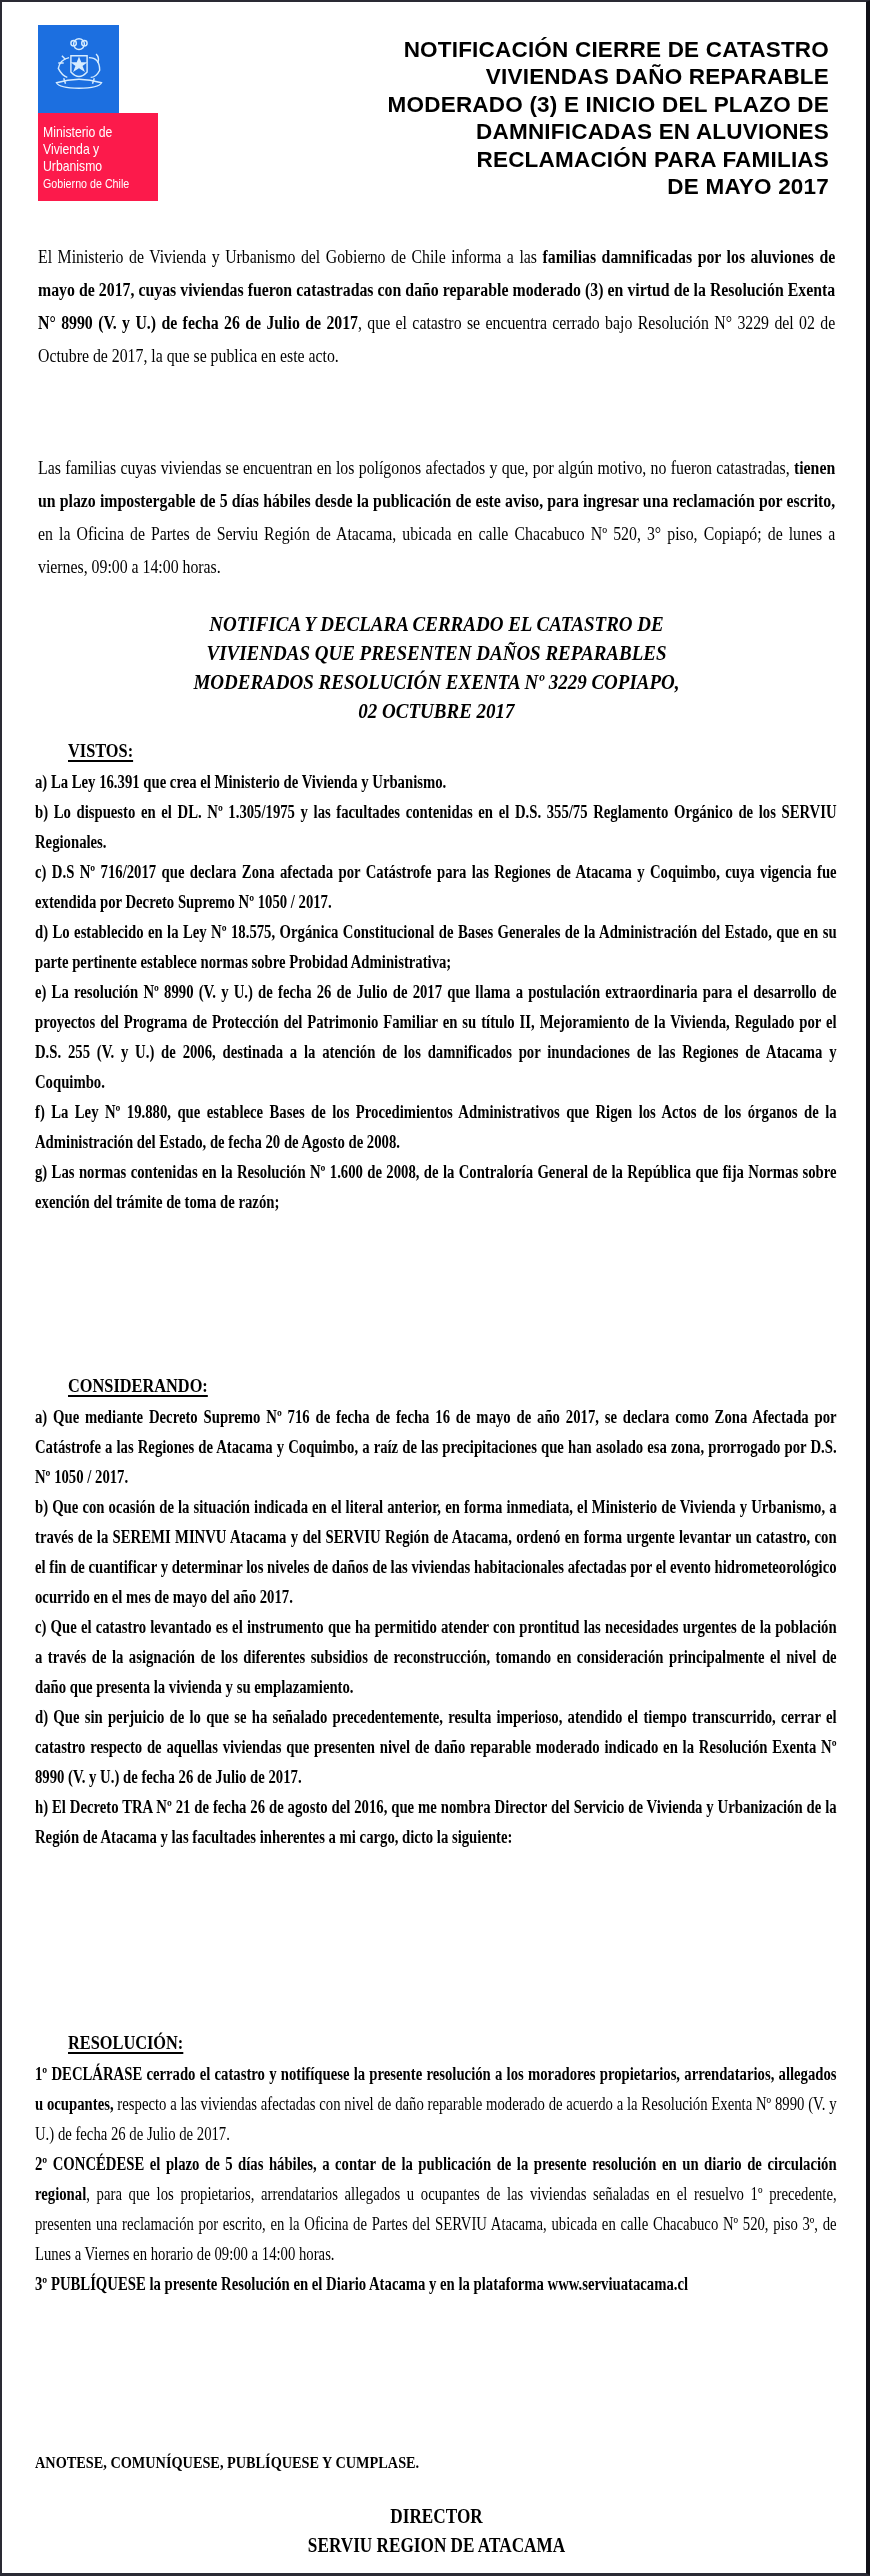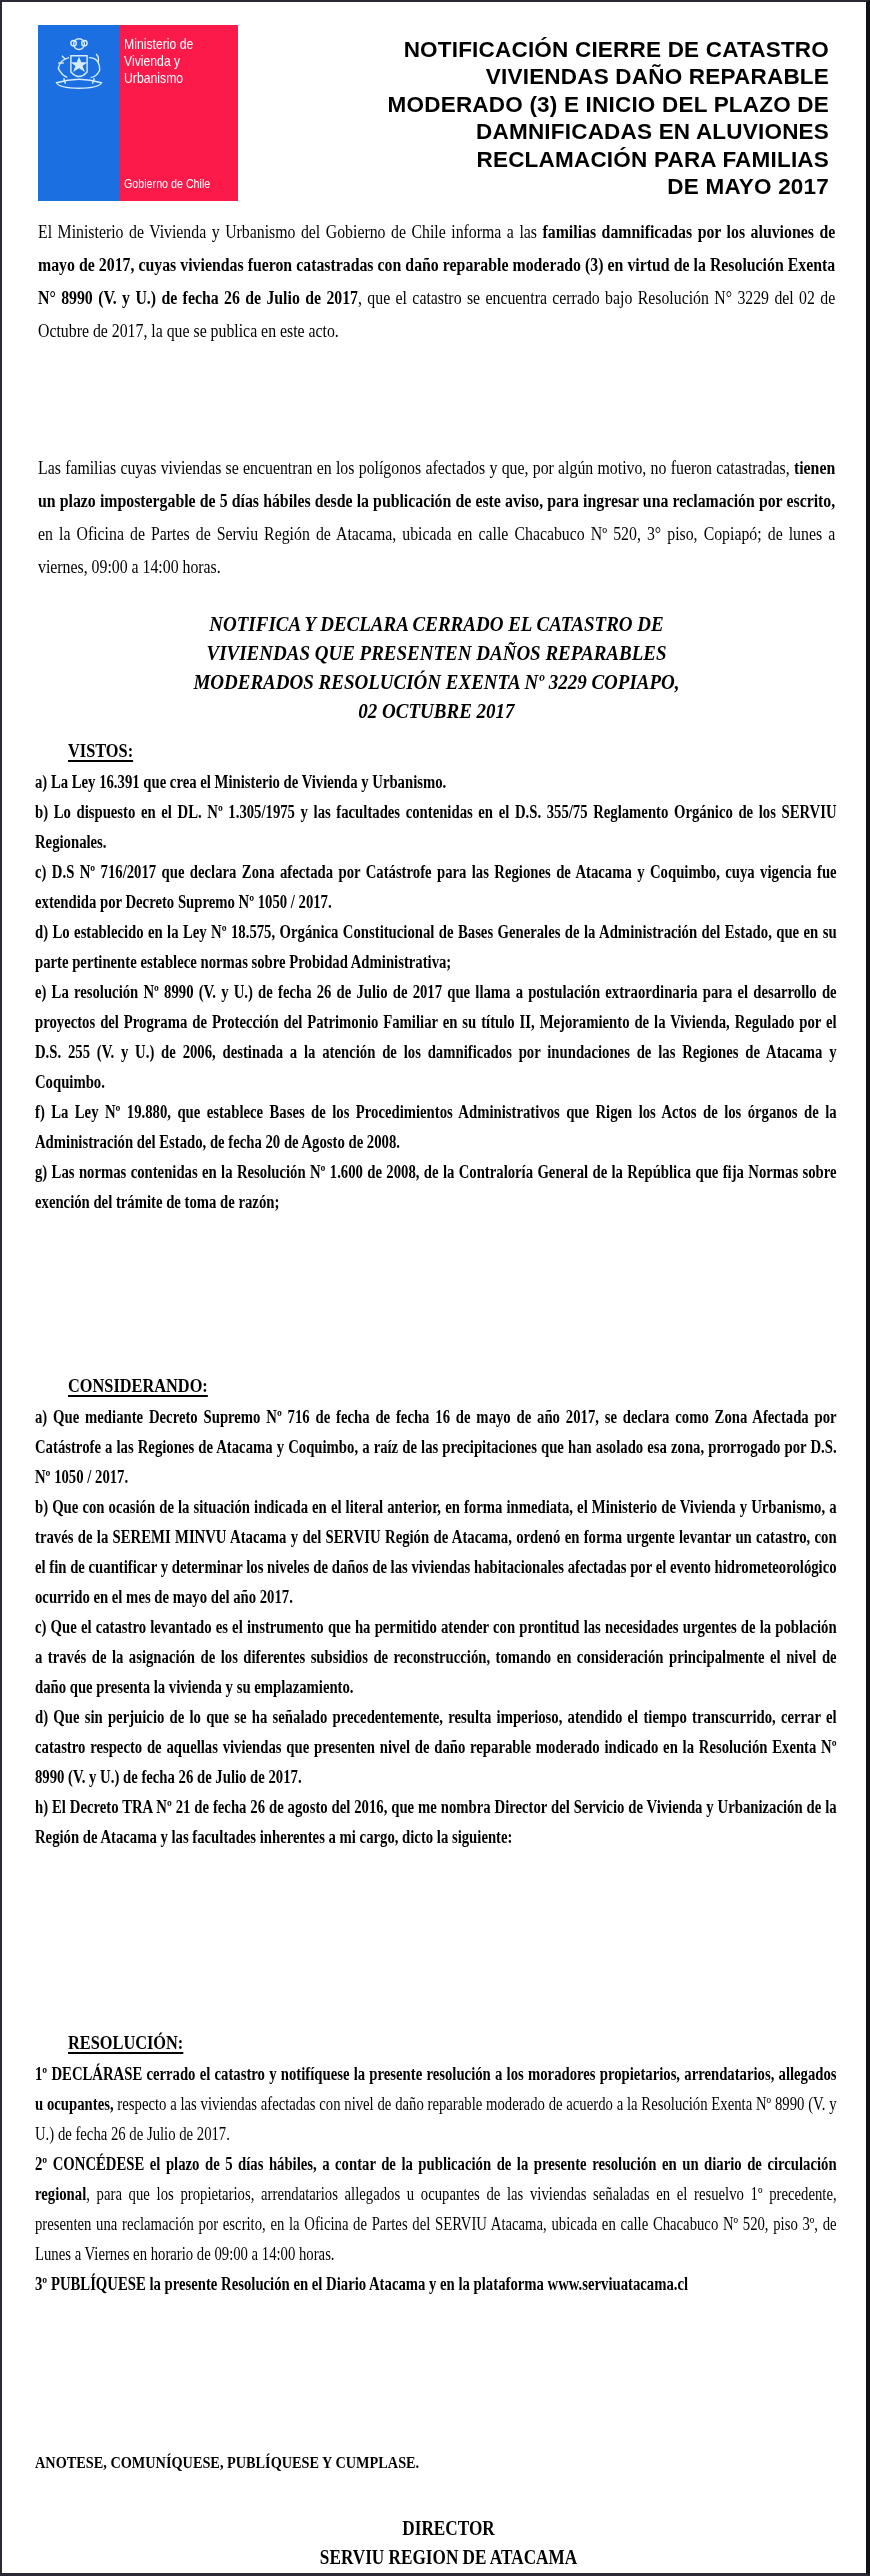--- a/index.html
+++ b/index.html
@@ -10,20 +10,21 @@
     border-top: 2.7px solid #2a2a34;
     border-left: 2.7px solid #2a2a34;
     border-bottom: 3.6px solid #2a2a34;
     border-right: 5.4px solid #111118;
     background: #ffffff;
   }
   
   .logo {
     position: absolute; left: 36px; top: 23.4px; width: 200px; height: 176px;
     display: flex;
+    flex-direction: column;
   }
   .logo-blue { width: 81px; height: 100%; background: #1c6fe0; position: relative; }
   .logo-red { width: 120px; height: 100%; background: #fc1a4b; position: relative; }
   .logo-crest { position: absolute; left: 12.6px; top: 10.8px; width: 56px; height: 63px; }
   .logo-name {
     position: absolute; left: 5.4px; top: 10.8px; color: #fff;
     font-family: "Liberation Sans", sans-serif; font-size: 14.4px; line-height: 17px;
     transform: scaleX(0.85); transform-origin: left top; white-space: nowrap;
   }
   .logo-gov {
@@ -61,21 +62,21 @@
   }
   .list .inner { transform: scaleX(0.8); transform-origin: left top; width: 1002px; }
   .list p { margin: 0; text-align: justify; text-align-last: left; }
   .n { font-weight: normal; }
   .res-lead { font-weight: 900; }
   .closing {
     position: absolute; left: 33px; top: 2451px; font-weight: bold; font-size: 17px;
     transform: scaleX(0.84); transform-origin: left top; margin: 0;
   }
   .sign {
-    position: absolute; left: 36px; width: 797px; top: 2500px; margin: 12px;
+    position: absolute; left: 36px; width: 797px; top: 2500px; margin: 0;
     text-align: center; font-weight: bold; font-size: 20px; line-height: 29px;
   }
   .sign .inner { transform: scaleX(0.86); transform-origin: center top; }
   .sign span { display: block; }
 </style>
 </head>
 <body>
 
 <div class="frame">
 
@@ -109,21 +110,21 @@
 
   <h1 class="main-title">
     <span>NOTIFICACIÓN CIERRE DE CATASTRO</span>
     <span>VIVIENDAS DAÑO REPARABLE</span>
     <span>MODERADO (3) E INICIO DEL PLAZO DE</span>
     <span>DAMNIFICADAS EN ALUVIONES</span>
     <span>RECLAMACIÓN PARA FAMILIAS</span>
     <span>DE MAYO 2017</span>
   </h1>
 
-  <div class="para" style="top:214px;">
+  <div class="para" style="top:239px;">
     <div class="inner">
       <span>El Ministerio de Vivienda y Urbanismo del Gobierno de Chile informa a las </span><span class="b">familias damnificadas por los aluviones de mayo de 2017, cuyas viviendas fueron catastradas con daño reparable moderado (3) en virtud de la Resolución Exenta N° 8990 (V. y U.) de fecha 26 de Julio de 2017</span><span>, que el catastro se encuentra cerrado bajo Resolución N° 3229 del 02 de Octubre de 2017, la que se publica en este acto.</span>
     </div>
   </div>
 
   <div class="para" style="top:450px;">
     <div class="inner">
       <span>Las familias cuyas viviendas se encuentran en los polígonos afectados y que, por algún motivo, no fueron catastradas, </span><span class="b">tienen un plazo impostergable de 5 días hábiles desde la publicación de este aviso, para ingresar una reclamación por escrito,</span><span> en la Oficina de Partes de Serviu Región de Atacama, ubicada en calle Chacabuco Nº 520, 3° piso, Copiapó; de lunes a viernes, 09:00 a 14:00 horas.</span>
     </div>
   </div>

